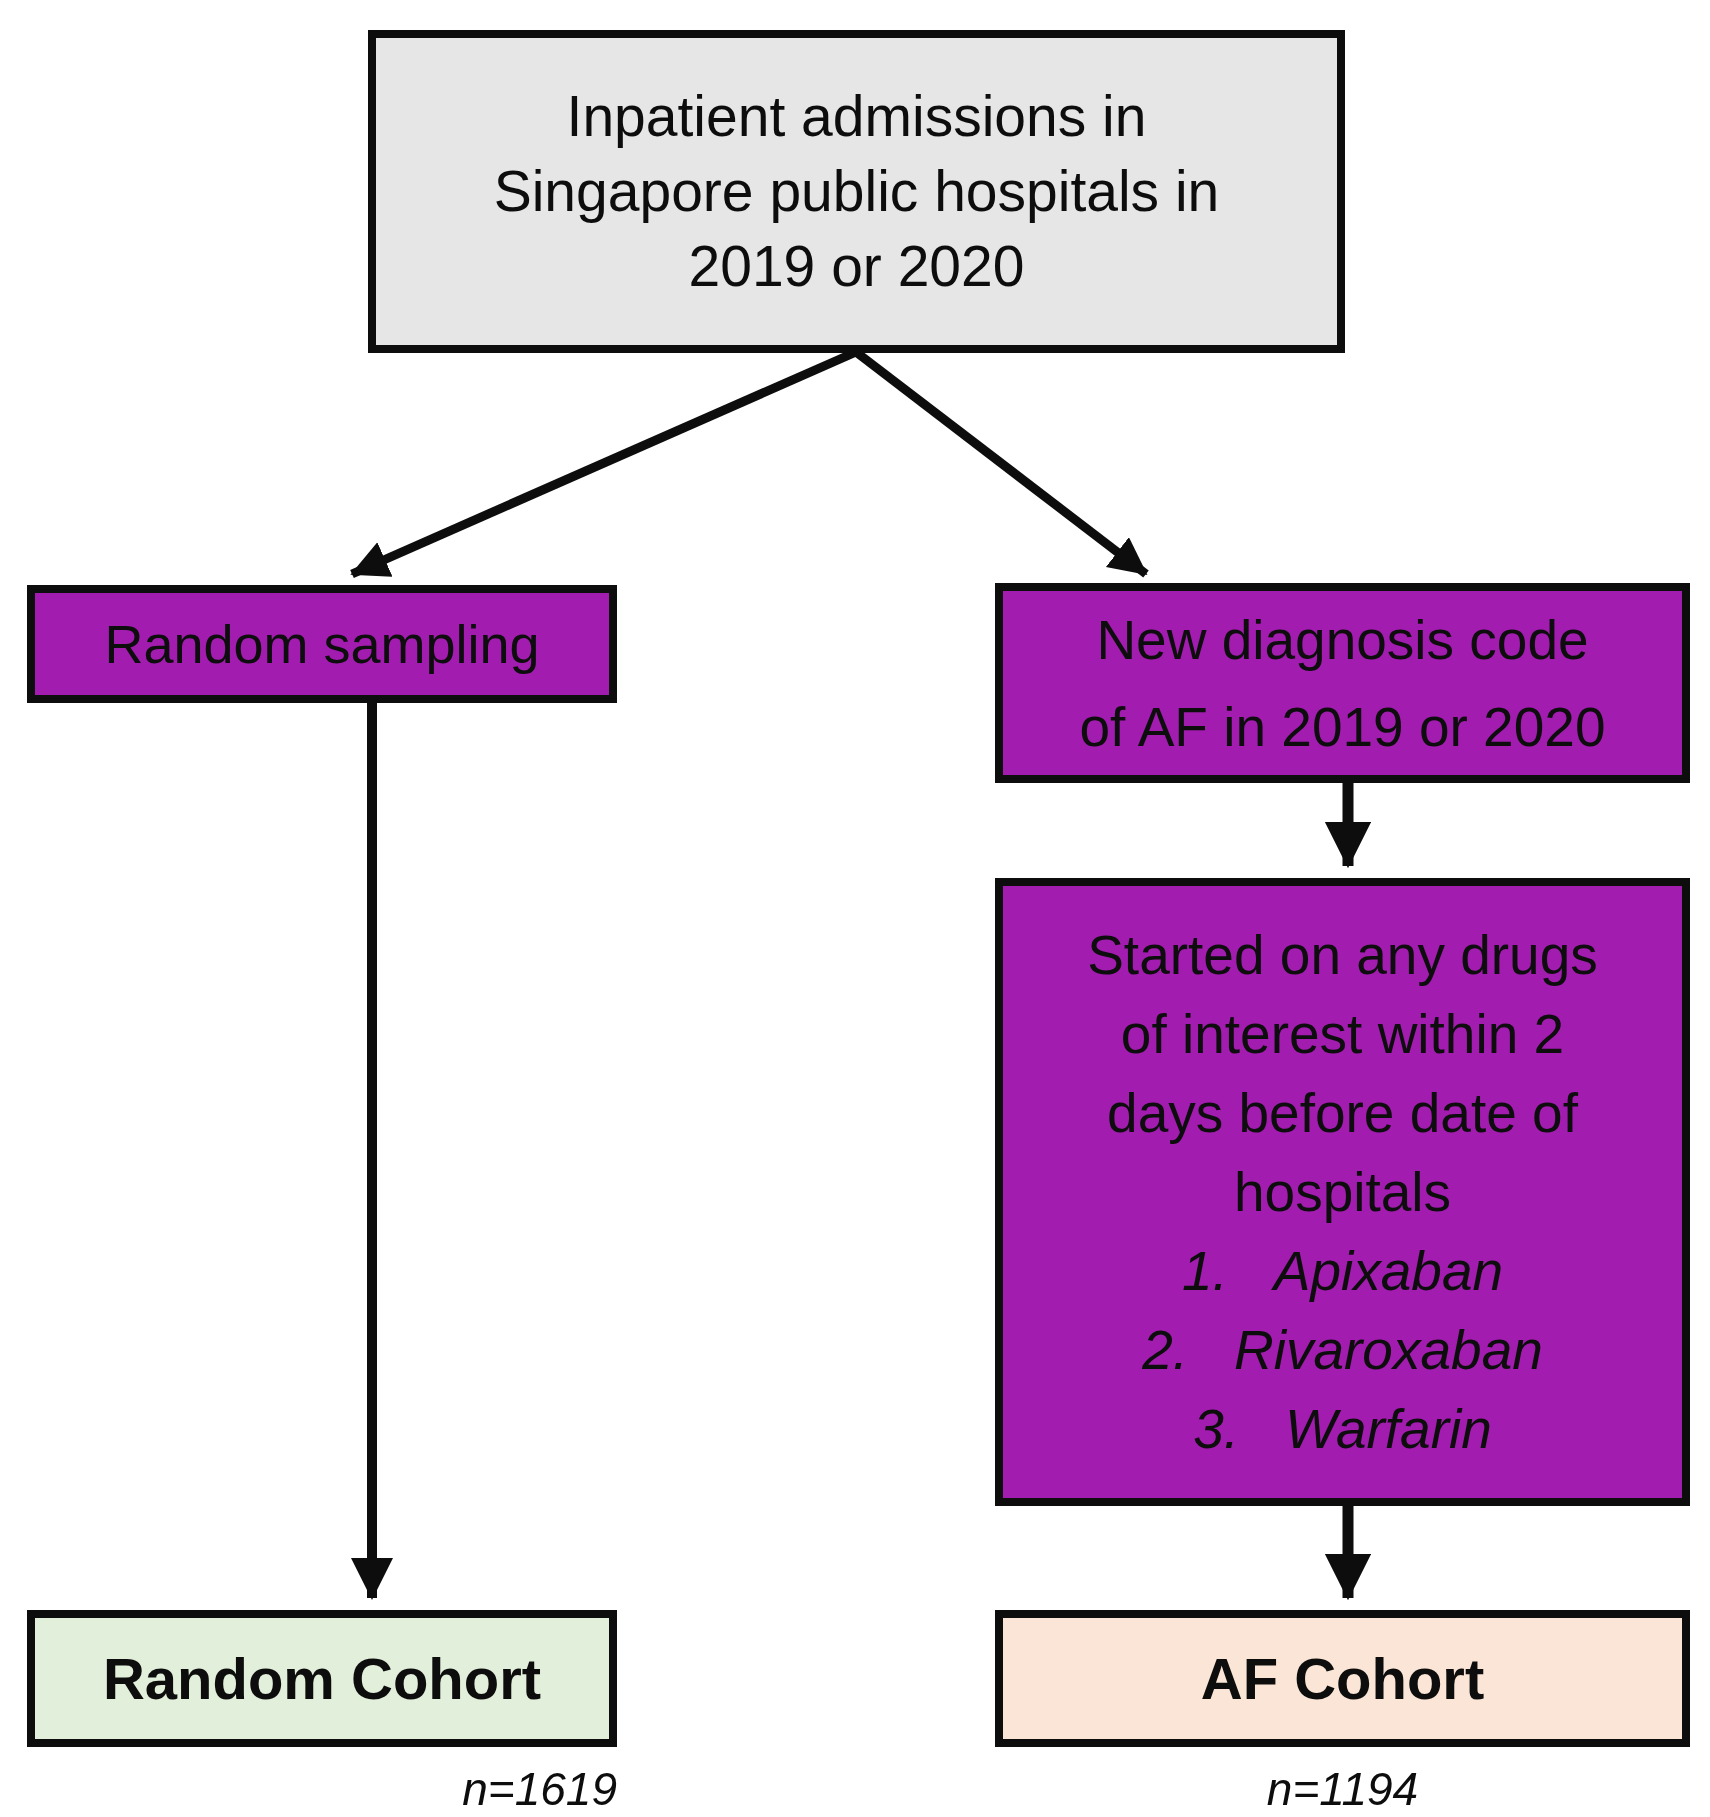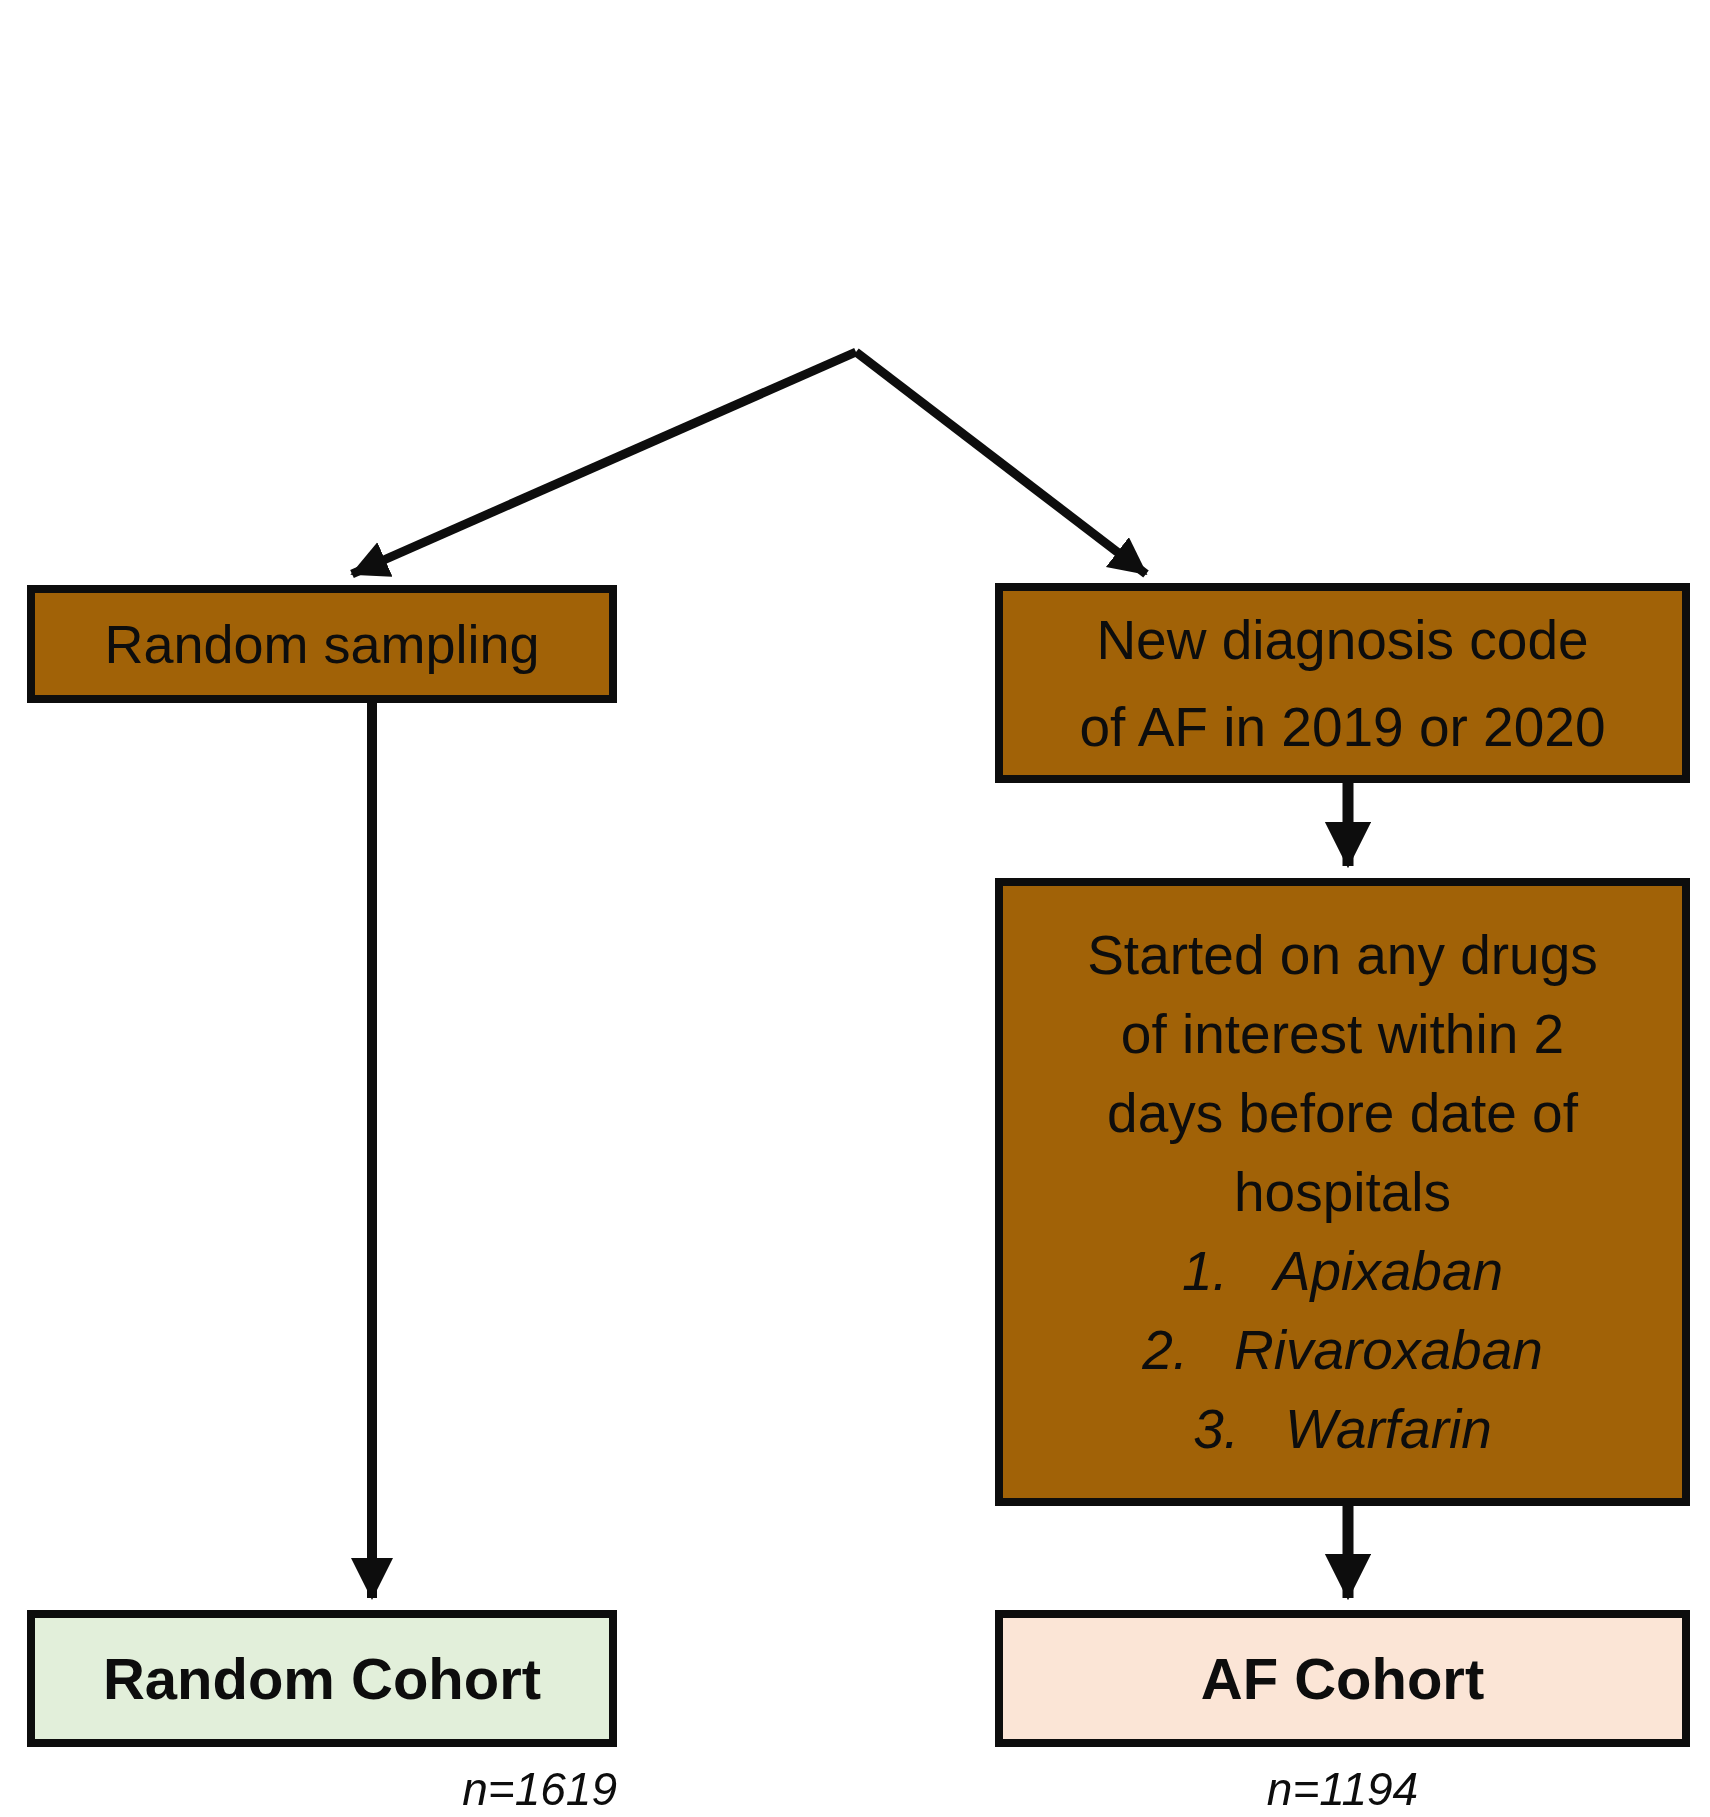--- a/index.html
+++ b/index.html
@@ -18,21 +18,21 @@
   }
   .connector-layer {
     position: absolute;
     left: 0; top: 0;
     width: 1710px;
     height: 1817px;
   }
   .box {
     position: absolute;
     border: 8px solid #0d0d0d;
-    background: #a16207;
+    background: #a21caf;
     display: flex;
     flex-direction: column;
     align-items: center;
     justify-content: center;
     text-align: center;
     box-sizing: border-box;
   }
   .box .line {
     display: block;
     white-space: nowrap;
@@ -112,20 +112,25 @@
 
     <line x1="856" y1="352" x2="1146" y2="574" stroke="#0d0d0d" stroke-width="9" marker-end="url(#arrowhead)"></line>
 
     <line x1="372" y1="700" x2="372" y2="1598" stroke="#0d0d0d" stroke-width="10" marker-end="url(#arrowhead)"></line>
 
     <line x1="1348" y1="780" x2="1348" y2="866" stroke="#0d0d0d" stroke-width="11" marker-end="url(#arrowhead)"></line>
 
     <line x1="1348" y1="1503" x2="1348" y2="1598" stroke="#0d0d0d" stroke-width="11" marker-end="url(#arrowhead)"></line>
   </svg>
 
+  <div class="box top-box" style="background: rgb(231, 230, 230);">
+    <span class="line">Inpatient admissions in</span>
+    <span class="line">Singapore public hospitals in</span>
+    <span class="line">2019 or 2020</span>
+  </div>
 
   <div class="box sampling-box">
     <span class="line">Random sampling</span>
   </div>
 
   <div class="box diagnosis-box">
     <span class="line">New diagnosis code</span>
     <span class="line">of AF in 2019 or 2020</span>
   </div>
 

